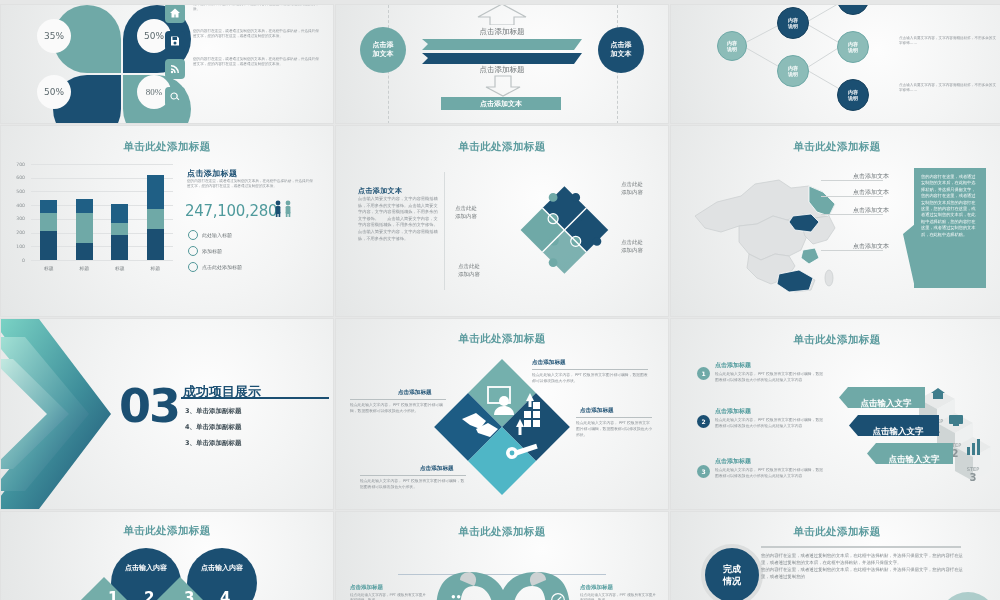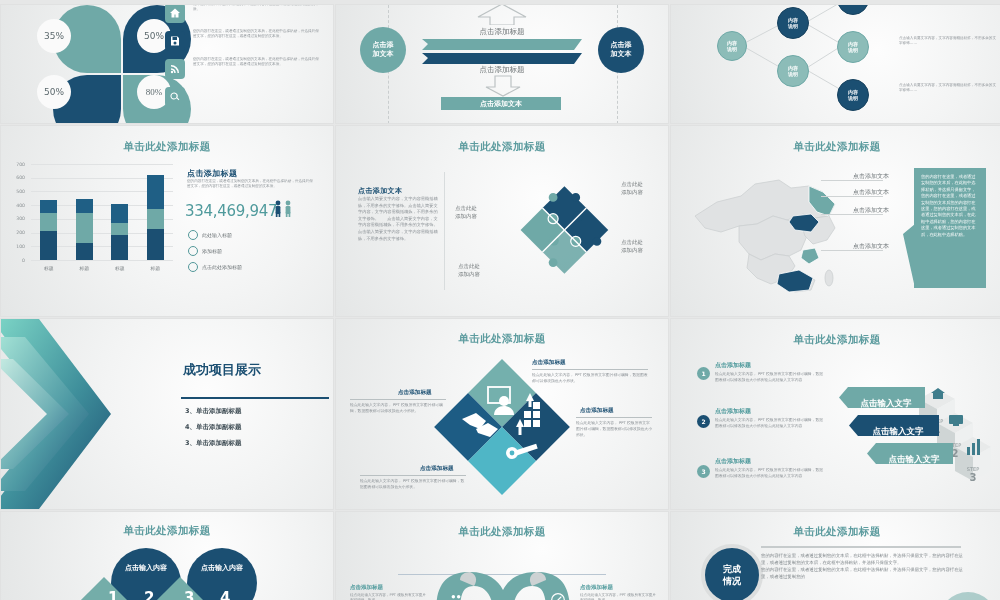--- a/index.html
+++ b/index.html
@@ -229,21 +229,21 @@
         <div class="seg" style="left: 145.75px; top: 49.2457px; height: 34.0114px; background: rgb(31, 95, 133);"></div>
       </div>
     <div id="chart-cats">
         <div class="catlbl" style="left: 37.75px; top: 139px;">标题</div>
         <div class="catlbl" style="left: 73.25px; top: 139px;">标题</div>
         <div class="catlbl" style="left: 108.75px; top: 139px;">标题</div>
         <div class="catlbl" style="left: 144.25px; top: 139px;">标题</div>
       </div>
     <div class="stitle navy" style="left:186px;right:auto;top:42px;text-align:left;font-size:8px;">点击添加标题</div>
     <div class="minitxt" style="left:186px;top:53px;width:128px;">您的内容打在这里，或者通过复制您的文本后，在此框中选择粘贴，并选择只保留文字，您的内容打在这里，或者通过复制您的文本后。</div>
-    <div class="bignum" style="left:184px;top:76px;">334,469,947</div>
+    <div class="bignum" style="left:184px;top:76px;">247,100,280</div>
     <svg style="position:absolute;left:272px;top:74px;" width="24" height="18">
       <g fill="#1b4f72">
           <circle cx="5" cy="3" r="2.4"></circle>
           <rect x="2.6" y="6" width="4.8" height="8" rx="1.2"></rect>
           <rect x="2.8" y="12" width="1.7" height="5"></rect>
           <rect x="5.6" y="12" width="1.7" height="5"></rect>
         </g>
       <g fill="#6fa9a7">
           <circle cx="15" cy="3" r="2.4"></circle>
           <rect x="12.6" y="6" width="4.8" height="8" rx="1.2"></rect>
@@ -339,21 +339,22 @@
         <linearGradient id="g3" x1="0" y1="0" x2="1" y2="1">
           <stop offset="0%" stop-color="#cdf0e6"></stop>
             <stop offset="60%" stop-color="#6fb0b5"></stop>
             <stop offset="100%" stop-color="#2d6a8d"></stop>
         </linearGradient>
       </defs>
       <polygon points="0,0 48,0 120,95 48,190 0,190 72,95" fill="url(#g1)"></polygon>
       <polygon points="0,18 34,18 98,95 34,172 0,172 64,95" fill="url(#g2)"></polygon>
       <polygon points="0,40 22,40 78,95 22,150 0,150 56,95" fill="url(#g3)"></polygon>
     </svg>
-    <div class="sechead" style="left:182px;top:42px;">成功项目展示</div>
+    <div class="bignumsec" style="left:118px;top:60px;">03</div>
+    <div class="sechead" style="left:182px;top:64px;">成功项目展示</div>
     <div class="secline" style="left:180px;top:78px;width:148px;"></div>
     <div class="secitem" style="left:184px;top:88px;">3、单击添加副标题</div>
     <div class="secitem" style="left:184px;top:104px;">4、单击添加副标题</div>
     <div class="secitem" style="left:184px;top:120px;text-align:right;">3、单击添加副标题</div>
   </div>
 
   <div class="slide">
     <div class="stitle" style="top:13px;">单击此处添加标题</div>
     <svg style="position:absolute;left:96px;top:38px;" width="140" height="140" viewBox="0 0 140 140">
       <g transform="rotate(45 70 70)">

